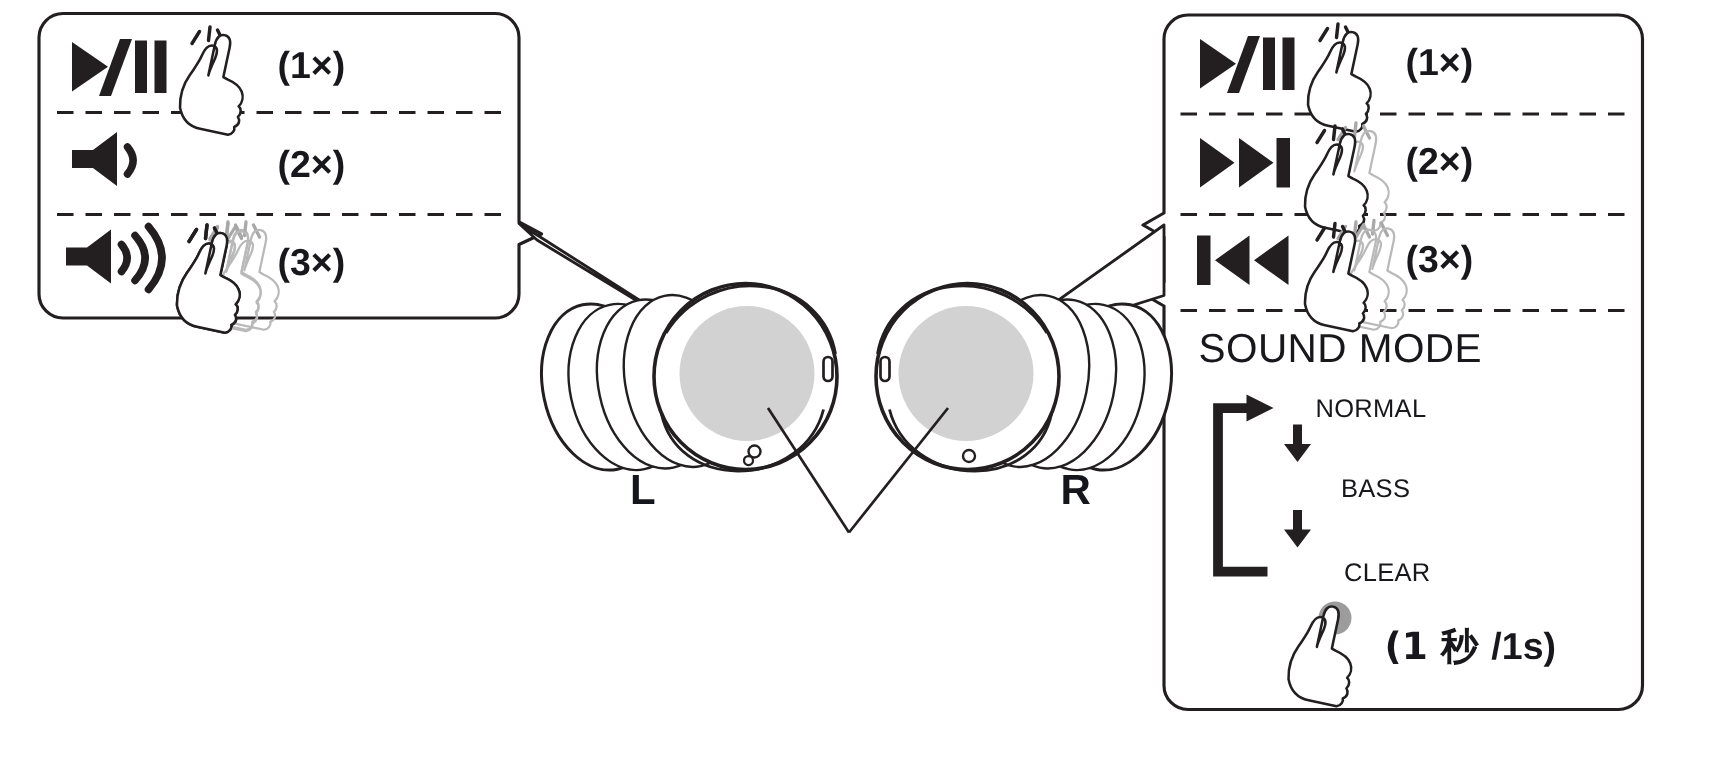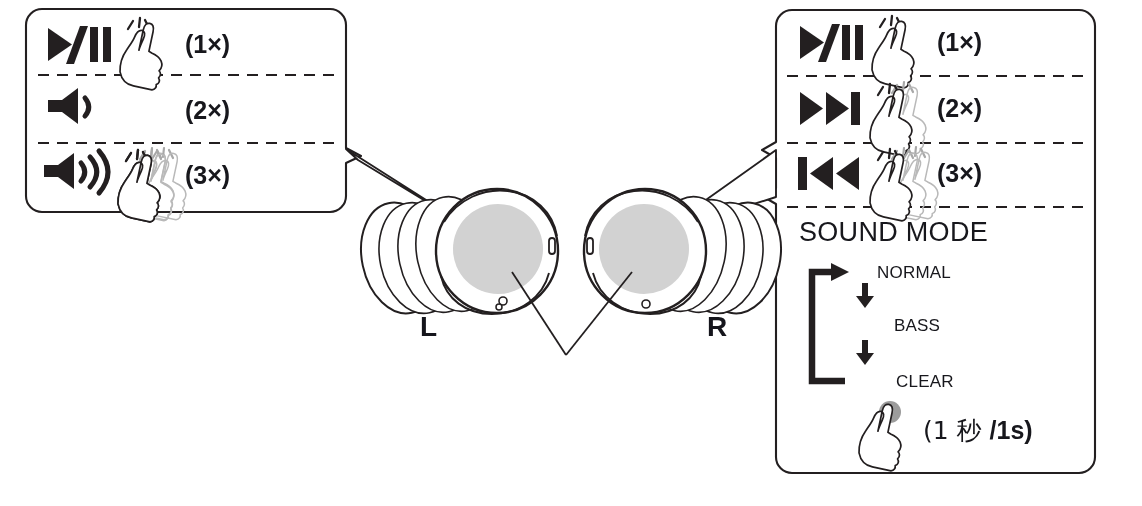--- a/index.html
+++ b/index.html
@@ -47,21 +47,21 @@
     font-weight: normal;
     letter-spacing: 0.2px;
     color: #17171c;
   }
   .hold-label {
     font-size: 25px;
     font-weight: bold;
     color: #17171c;
   }
   .hold-label .cjk {
-    font-weight: normal;
+    font-weight: bold;
     font-family: "DejaVu Sans", sans-serif;
     margin-top: 41px;
   }
   .side-label {
     font-size: 28px;
     font-weight: bold;
     color: #15151c;
   }
 </style>
 </head>

